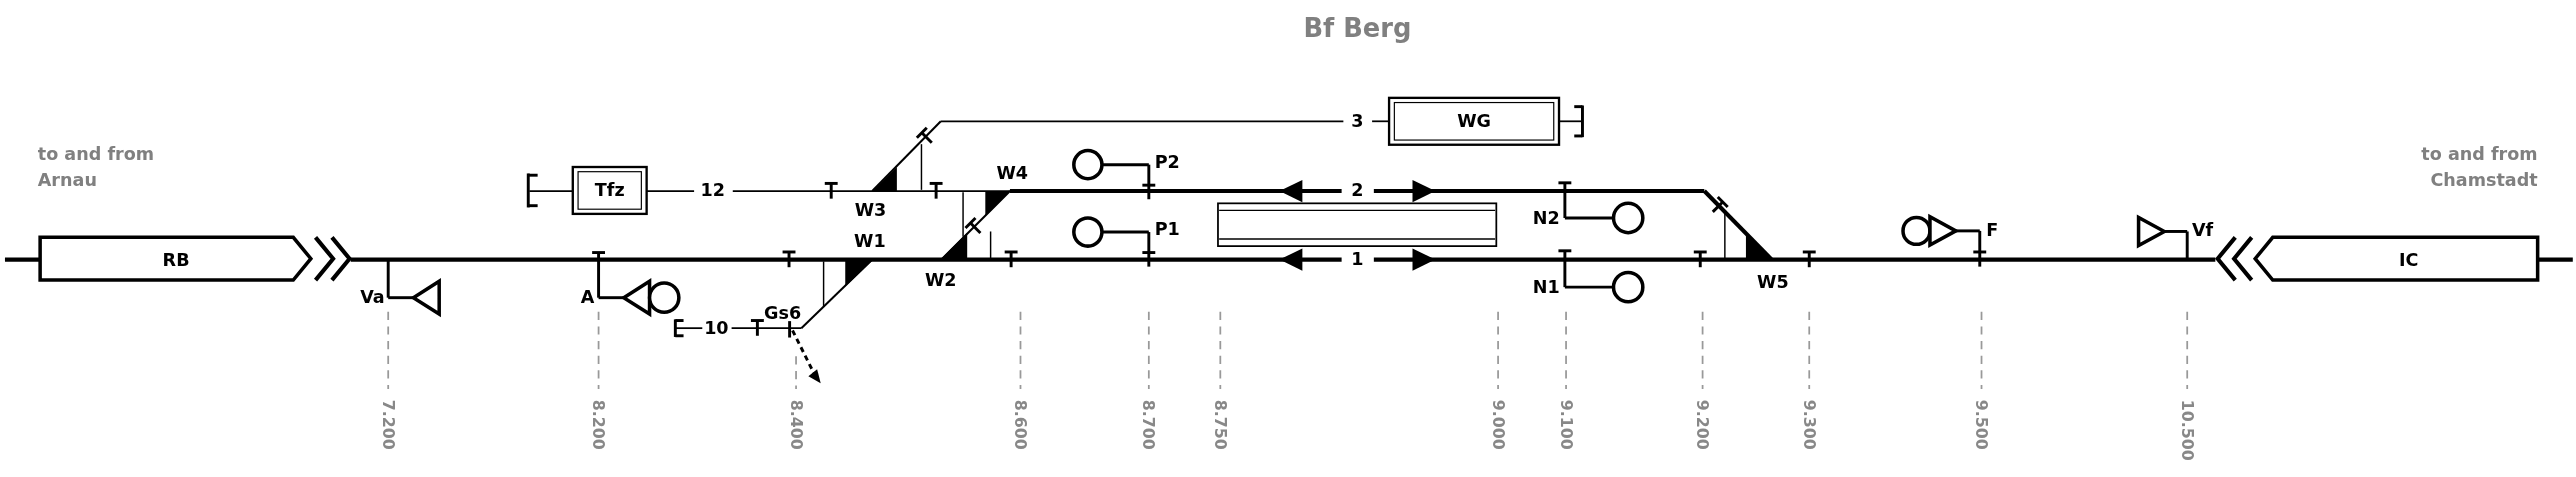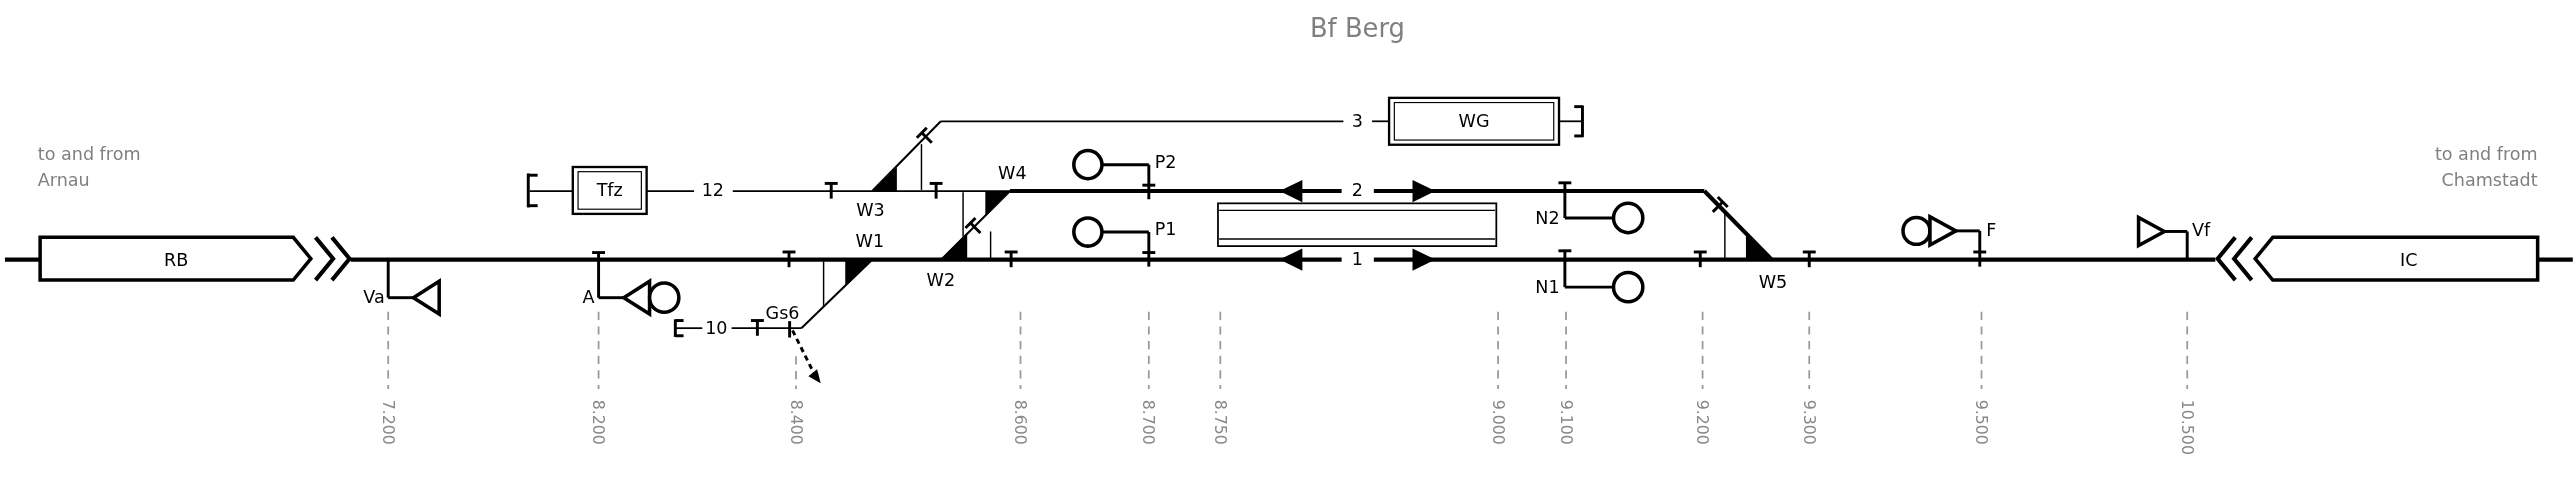--- a/index.html
+++ b/index.html
@@ -1,16 +1,16 @@
 <!DOCTYPE html>
 <html style="font-size:9.4px"><head>
 <meta charset="utf-8">
 <style>
   html,body{margin:0;padding:0;background:#ffffff;}
-  .wrap{width:100%;overflow-x:auto;background:#8b5cf6;}
+  .wrap{width:100%;overflow-x:auto;background:#8b5cf6;font-weight:bold;}
   svg{display:block;background:#ffffff;font-family:"DejaVu Sans","Liberation Sans",sans-serif;}
   .km-label{fill:#888888;font-size:27px;}
   .track-label{fill:#000000;font-size:30px;}
   .title-label{fill:#808080;font-size:44px;}
   .ep-label{fill:#808080;font-size:30px;}
   text{user-select:none;}
 </style>
 </head>
 <body>
 

